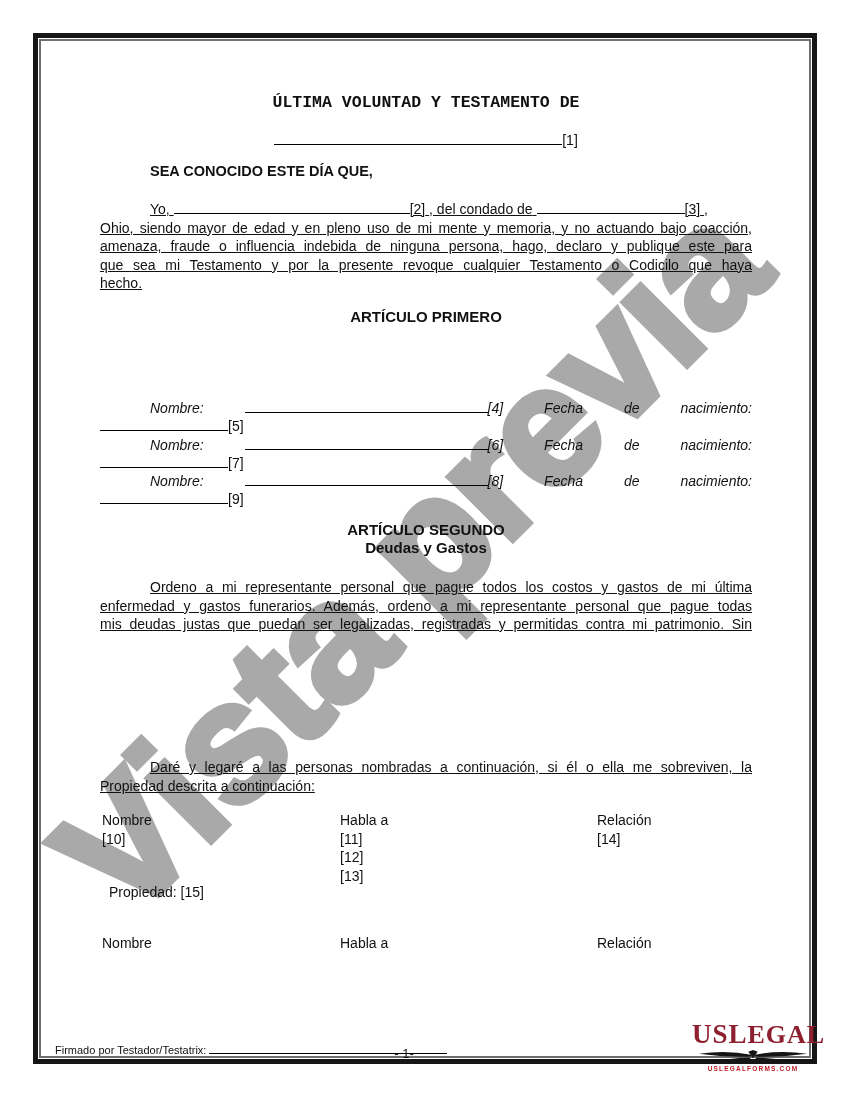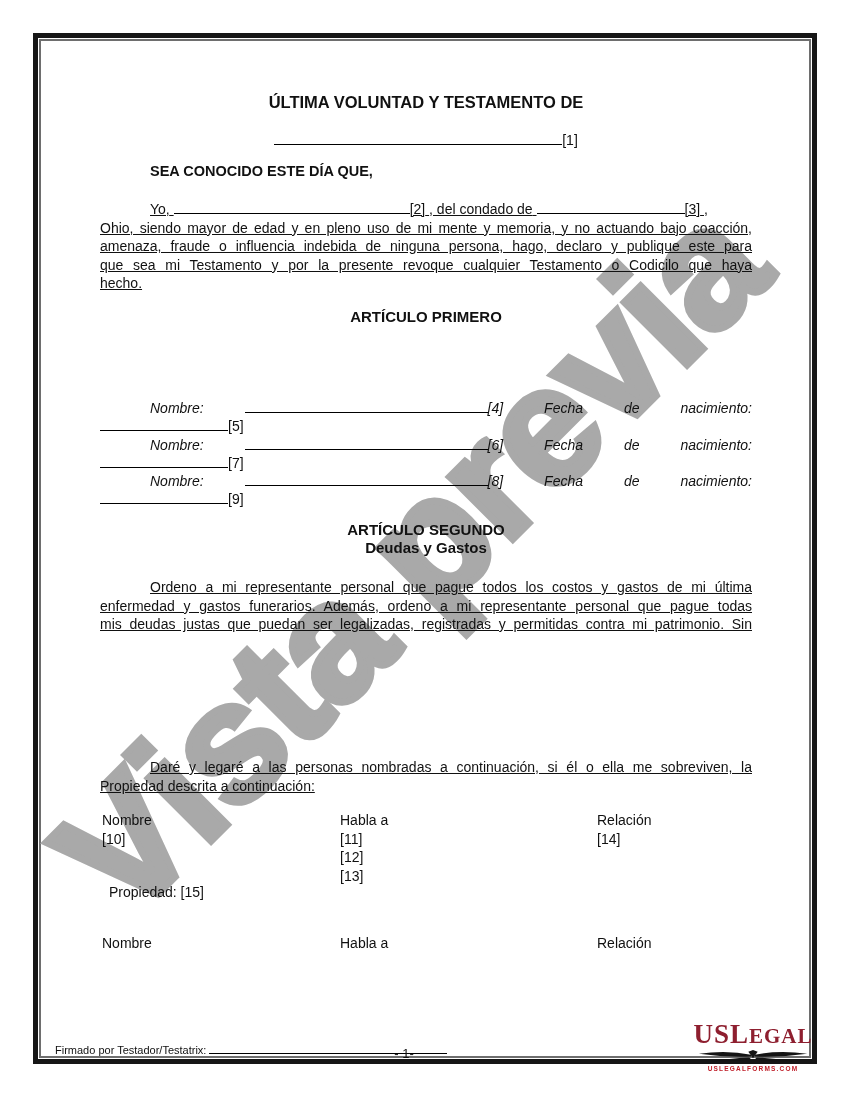--- a/index.html
+++ b/index.html
@@ -9,21 +9,21 @@
   .frame{position:absolute;left:33px;top:33px;width:784px;height:1031px;
          border:5px solid #161616;box-sizing:border-box;}
   .frame-inner{position:absolute;inset:1px;border:2px solid #6e6e6e;}
   
   .watermark{position:absolute;left:-65px;top:470px;width:950px;height:180px;
              text-align:center;transform:rotate(-45deg);
              font-size:168px;line-height:180px;font-weight:bold;
              color:#a9a9a9;-webkit-text-stroke:7px #a9a9a9;
              letter-spacing:-2px;white-space:nowrap;z-index:1;}
   .content-abs{position:absolute;left:100px;width:652px;z-index:2;}
-  .title{top:93px;text-align:center;font-weight:bold;font-size:16.5px;}
+  .title{top:93px;text-align:center;font-weight:bold;font-size:16.5px;font-family:Liberation Mono, monospace;}
   .blank{display:inline-block;border-bottom:1.6px solid #000;height:12px;}
   .blankrow1{top:132px;text-align:center;font-size:14px;}
   .salutation{top:163px;font-weight:bold;font-size:14.5px;padding-left:50px;box-sizing:border-box;}
   .para{font-size:14px;line-height:18.5px;text-decoration:underline;}
   .jline{text-align:justify;text-align-last:justify;}
   .lline{text-align:left;}
   .indent{padding-left:50px;box-sizing:border-box;}
   .introline{white-space:nowrap;font-size:14px;line-height:18.5px;}
   .intro-block{top:200px;}
   .h-article{text-align:center;font-weight:bold;font-size:15px;line-height:18px;}
@@ -42,21 +42,21 @@
   .table2{top:934px;height:20px;}
   .tcol{position:absolute;top:0;}
   .tcol1{left:2px;}  .tcol2{left:240px;}  .tcol3{left:497px;}
   .propiedad{position:absolute;left:9px;top:72px;white-space:nowrap;}
   .footer-sig{position:absolute;left:55px;top:1041px;font-size:11px;z-index:3;white-space:nowrap;}
   .pagenum{position:absolute;left:0;top:1046px;width:808px;text-align:center;font-size:13px;z-index:3;}
   
   .logo{position:absolute;left:692px;top:1021px;width:122px;text-align:center;z-index:4;}
   .logo-word{font-family:"Liberation Serif",serif;font-weight:bold;line-height:26px;white-space:nowrap;}
   .logo-big{font-size:27px;letter-spacing:1px;}
-  .logo-small{font-size:21px;letter-spacing:1px;}
+  .logo-small{font-size:26px;letter-spacing:1px;}
   .logo-wings{margin-top:-2px;line-height:0;}
   .logo-tag{font-size:6.5px;font-weight:bold;letter-spacing:1.2px;line-height:7px;margin-top:1px;}
 </style>
 </head>
 <body>
 
 <div class="page">
 
   <div class="frame">
     <div class="frame-inner"></div>

